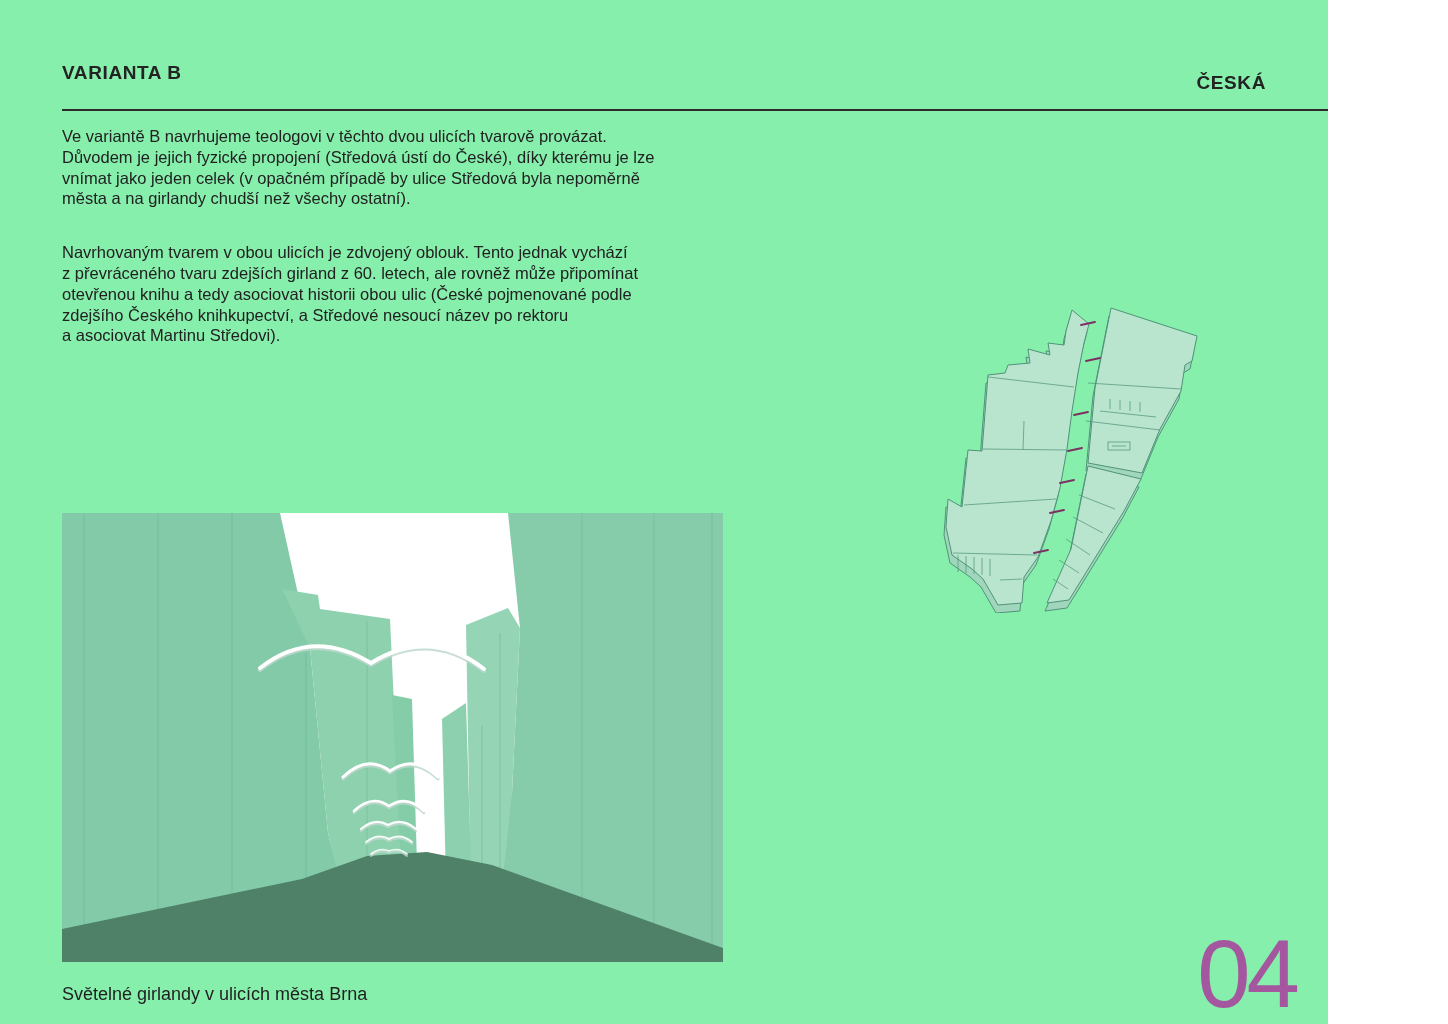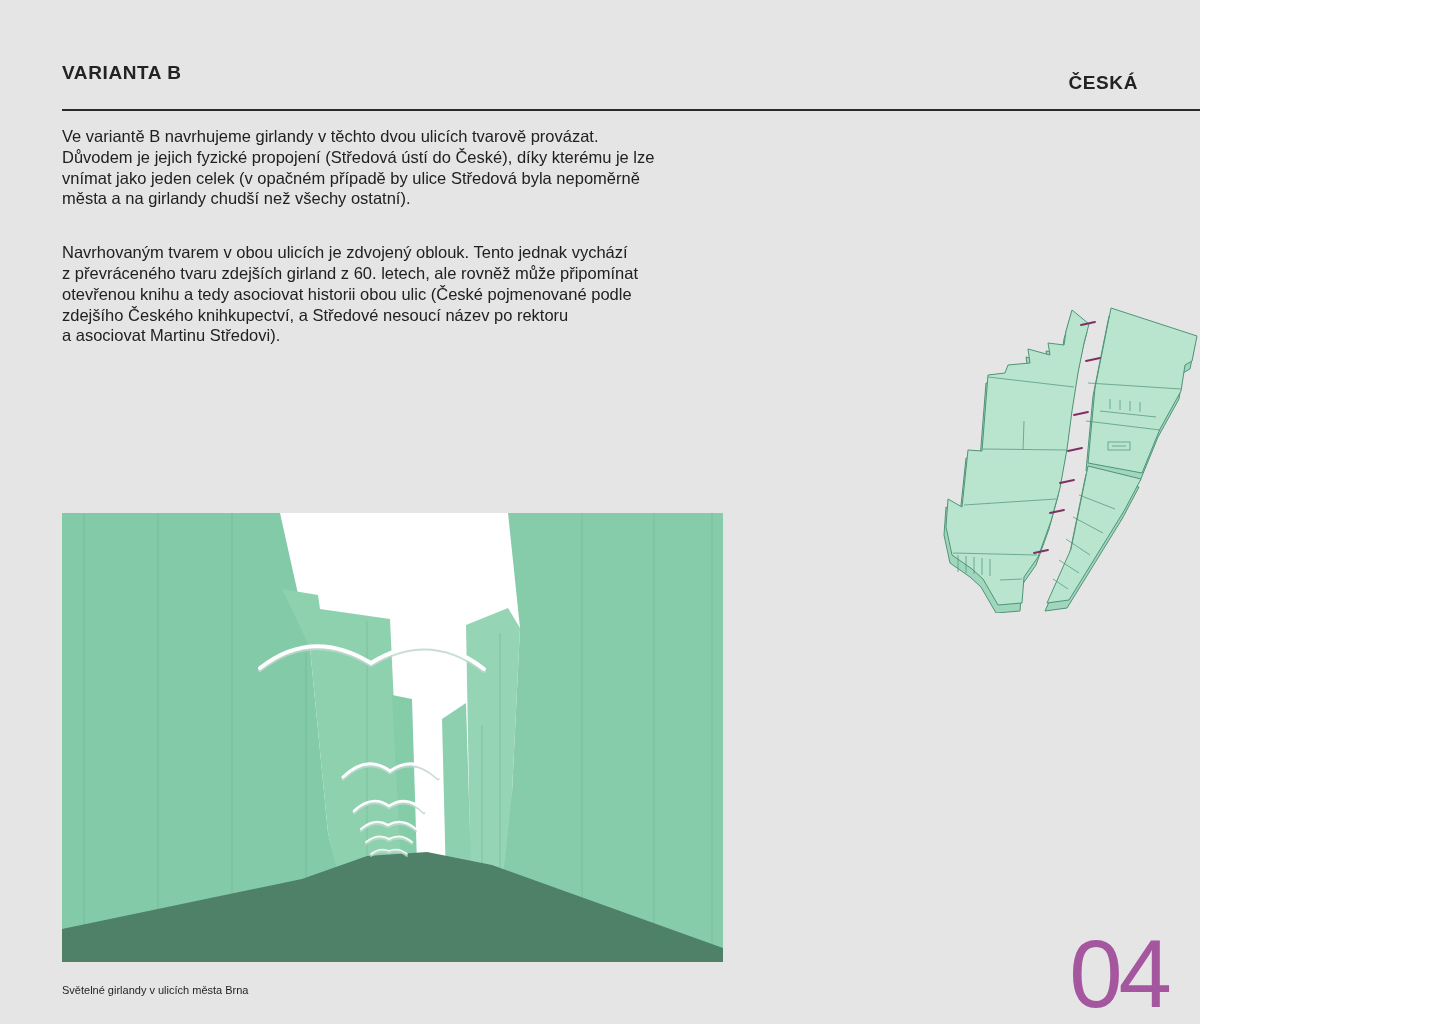--- a/index.html
+++ b/index.html
@@ -1,22 +1,22 @@
 <!DOCTYPE html>
 <html><head>
 <meta charset="utf-8">
 <style>
   * { margin: 0; padding: 0; box-sizing: border-box; }
   html, body { background: #ffffff; }
   body { font-family: "Liberation Sans", sans-serif; }
   .page {
     position: relative;
-    width: 1200px;
+    width: 1328px;
     height: 1024px;
-    background: #e5e5e5;
+    background: #86efac;
     overflow: hidden;
   }
   .title-left {
     position: absolute;
     left: 62px;
     top: 62px;
     font-size: 19px;
     font-weight: 700;
     letter-spacing: 0.6px;
     color: #232323;
@@ -60,21 +60,21 @@
     position: absolute;
     left: 938px;
     top: 303px;
     width: 270px;
     height: 310px;
   }
   .caption {
     position: absolute;
     left: 62px;
     top: 984px;
-    font-size: 11px;
+    font-size: 18px;
     color: #1f1f1f;
   }
   .page-number {
     position: absolute;
     right: 32px;
     bottom: 2px;
     font-size: 96px;
     font-weight: 300;
     letter-spacing: -4px;
     line-height: 1;
@@ -86,21 +86,21 @@
 <body>
 
 <div class="page">
 
   <div class="title-left">VARIANTA B</div>
   <div class="title-right">ČESKÁ</div>
   <div class="rule"></div>
 
   <div class="body-text">
     <p>
-      <span class="line">Ve variantě B navrhujeme girlandy v těchto dvou ulicích tvarově provázat.</span>
+      <span class="line">Ve variantě B navrhujeme teologovi v těchto dvou ulicích tvarově provázat.</span>
       <span class="line">Důvodem je jejich fyzické propojení (Středová ústí do České), díky kterému je lze</span>
       <span class="line">vnímat jako jeden celek (v opačném případě by ulice Středová byla nepoměrně</span>
       <span class="line">města a na girlandy chudší než všechy ostatní).</span>
     </p>
     <p>
       <span class="line">Navrhovaným tvarem v obou ulicích je zdvojený oblouk. Tento jednak vychází</span>
       <span class="line">z převráceného tvaru zdejších girland z 60. letech, ale rovněž může připomínat</span>
       <span class="line">otevřenou knihu a tedy asociovat historii obou ulic (České pojmenované podle</span>
       <span class="line">zdejšího Českého knihkupectví, a Středové nesoucí název po rektoru</span>
       <span class="line">a asociovat Martinu Středovi).</span>

